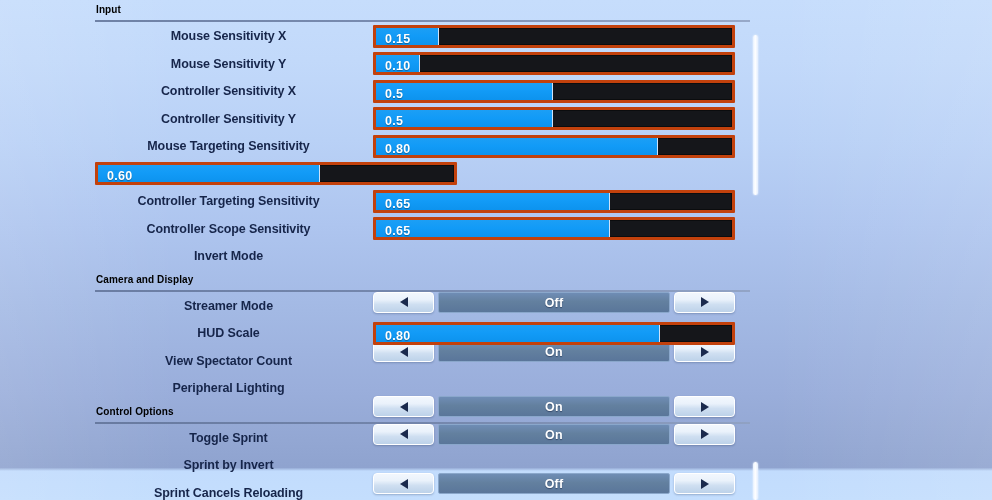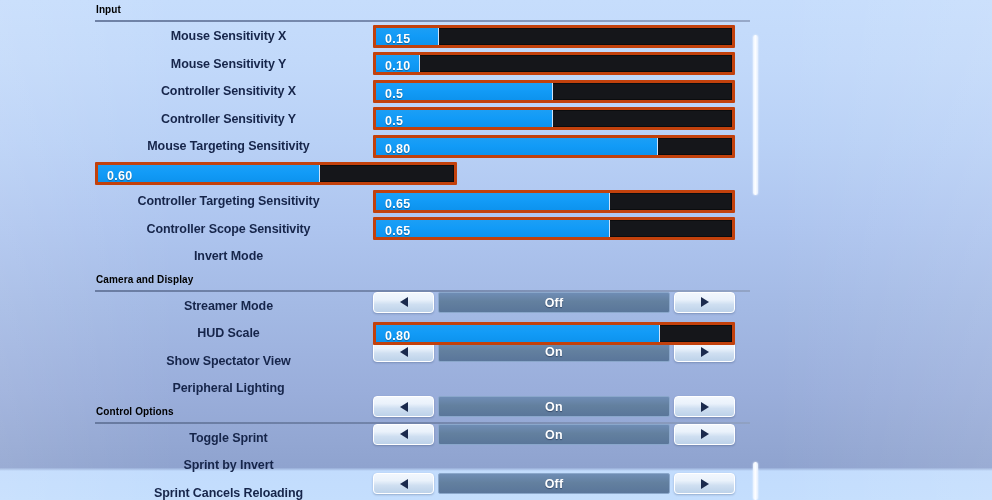--- a/index.html
+++ b/index.html
@@ -296,21 +296,21 @@
       <div class="row">
         <div class="row-label">HUD Scale</div>
         <div class="row-control">
           <div class="slider">
             <div class="slider-fill" style="width: 79.5%;"></div>
             <div class="slider-value">0.80</div>
           </div>
         </div>
       </div>
       <div class="row">
-        <div class="row-label">Show Spectator View</div>
+        <div class="row-label">View Spectator Count</div>
         <div class="row-control">
           <div class="selector">
             <div class="arrow-btn">
               <div class="tri tri-left"></div>
             </div>
             <div class="selector-value">On</div>
             <div class="arrow-btn">
               <div class="tri tri-right"></div>
             </div>
           </div>

